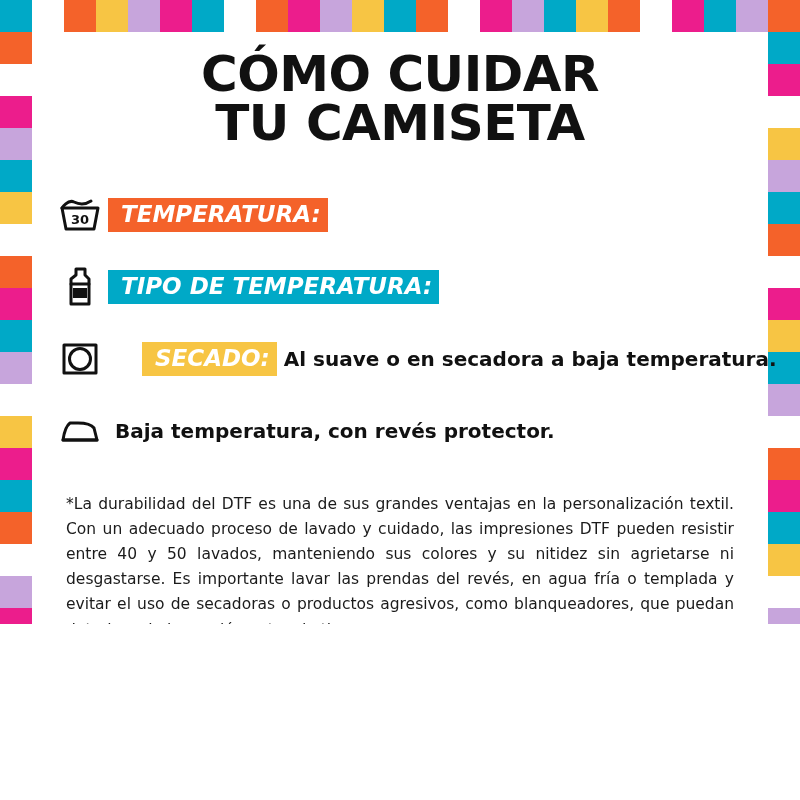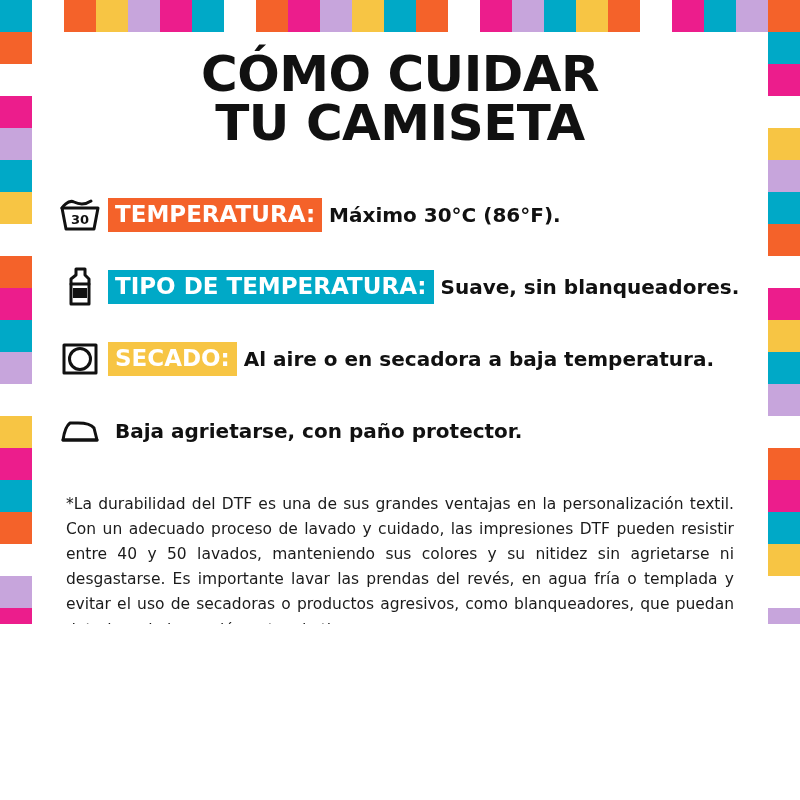--- a/index.html
+++ b/index.html
@@ -64,24 +64,25 @@
     min-width: 56px;
     display: flex;
     align-items: center;
     justify-content: center;
   }
   .label {
     display: inline-block;
     font-weight: 800;
     font-size: 23px;
     line-height: 1;
-    padding: 5px 7px 6px 7px;
+    padding: 5px 7px 6px 13px;
     color: #ffffff;
     font-family: "DejaVu Sans", sans-serif;
     white-space: nowrap;
+    font-style: italic;
   }
   .value {
     font-weight: 700;
     font-size: 20px;
     color: #111111;
     margin-left: 7px;
     font-family: "DejaVu Sans", sans-serif;
     white-space: nowrap;
   }
 
@@ -215,50 +216,48 @@
     <div class="rows" id="rows">
         <div class="row">
           <div class="icon-wrap">
             <svg width="44" height="38" viewBox="0 0 44 38">
               <path d="M4 12 L40 12 L36 33 L8 33 Z" style="fill:none;stroke:#111;stroke-width:3;stroke-linejoin:round;stroke-linecap:round"></path>
               <path d="M4 12 C4 12 10 3 16 6 C22 9 27 9 33 5" style="fill:none;stroke:#111;stroke-width:3;stroke-linejoin:round;stroke-linecap:round"></path>
               <text x="22" y="28" text-anchor="middle" font-family="DejaVu Sans, sans-serif" font-size="13" font-weight="700" fill="#111">30</text>
             </svg>
           </div>
           <span class="label" style="background: rgb(244, 98, 42);">TEMPERATURA:</span>
-          <span class="value">Máximo 30°C (86°F).</span>
         </div>
         <div class="row">
           <div class="icon-wrap">
             <svg width="34" height="42" viewBox="0 0 34 42">
               <path d="M13 3 L22 3 L22 9 L26 13 L26 38 L8 38 L8 13 L13 9 Z" style="fill:none;stroke:#111;stroke-width:3;stroke-linejoin:round;stroke-linecap:round"></path>
               <path d="M8 18 L26 18" style="fill:none;stroke:#111;stroke-width:3;stroke-linejoin:round;stroke-linecap:round"></path>
               <path d="M11 23 L23 23 L23 31 L11 31 Z" style="fill:#111;stroke:#111;stroke-width:2"></path>
             </svg>
           </div>
           <span class="label" style="background: rgb(0, 169, 199);">TIPO DE TEMPERATURA:</span>
-          <span class="value">Suave, sin blanqueadores.</span>
         </div>
         <div class="row">
           <div class="icon-wrap">
             <svg width="40" height="38" viewBox="0 0 40 38">
               <rect x="4" y="5" width="32" height="28" style="fill:none;stroke:#111;stroke-width:3;stroke-linejoin:round;stroke-linecap:round"></rect>
               <circle cx="20" cy="19" r="10.5" style="fill:none;stroke:#111;stroke-width:3;stroke-linejoin:round;stroke-linecap:round"></circle>
             </svg>
           </div>
-          <span class="label" style="background: rgb(247, 197, 68);">SECADO:</span>
-          <span class="value">Al aire o en secadora a baja temperatura.</span>
+          <span class="label" style="background: rgb(247, 197, 68); margin-left: 34px;">SECADO:</span>
+          <span class="value">Al suave o en secadora a baja temperatura.</span>
         </div>
         <div class="row">
           <div class="icon-wrap">
             <svg width="44" height="30" viewBox="0 0 44 30">
               <path d="M5 24 L39 24 L36 12 C33 8 26 7 20 7 L12 7 C8 10 6 17 5 24 Z" style="fill:none;stroke:#111;stroke-width:3;stroke-linejoin:round;stroke-linecap:round"></path>
               <path d="M5 24 L39 24" style="fill:none;stroke:#111;stroke-width:3;stroke-linejoin:round;stroke-linecap:round"></path>
             </svg>
           </div>
-          <span class="value">Baja agrietarse, con paño protector.</span>
+          <span class="value">Baja temperatura, con revés protector.</span>
         </div>
       </div>
 
     <div class="footnote">*La durabilidad del DTF es una de sus grandes ventajas en la personalización textil. Con un adecuado proceso de lavado y cuidado, las impresiones DTF pueden resistir entre 40 y 50 lavados, manteniendo sus colores y su nitidez sin agrietarse ni desgastarse. Es importante lavar las prendas del revés, en agua fría o templada y evitar el uso de secadoras o productos agresivos, como blanqueadores, que puedan deteriorar la impresión antes de tiempo.</div>
 
   </div>
 </div>
 
 </body></html>

